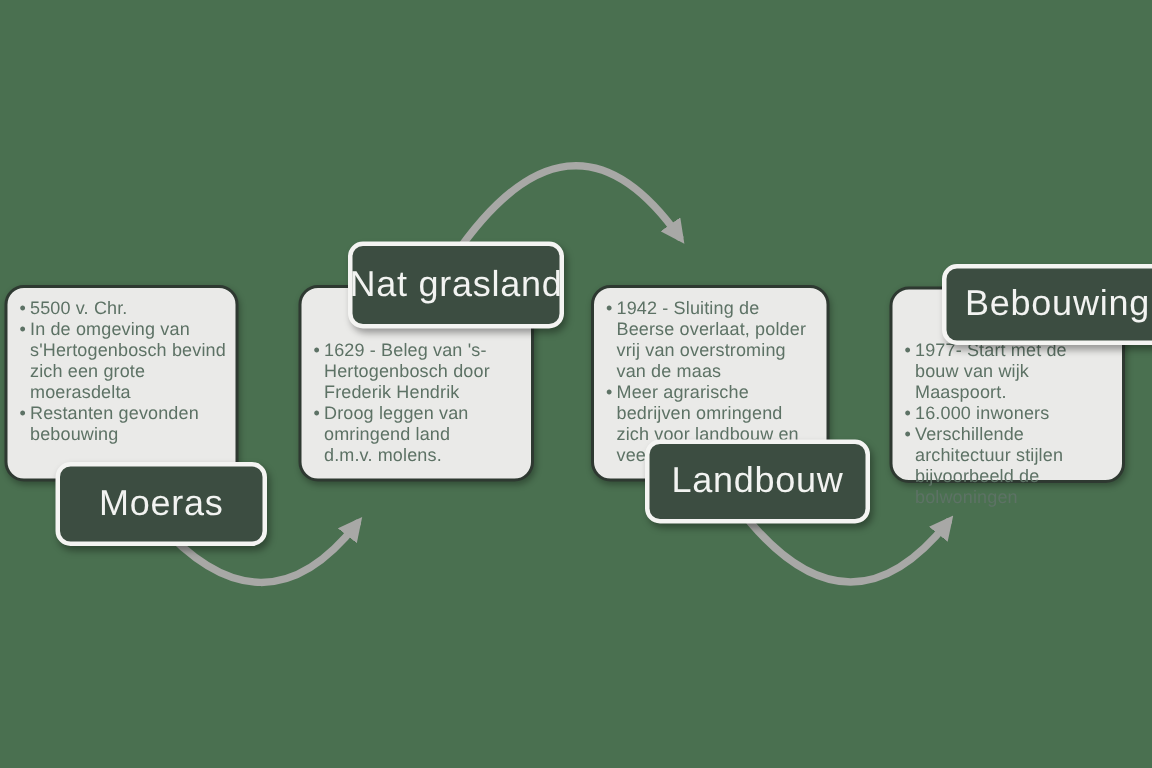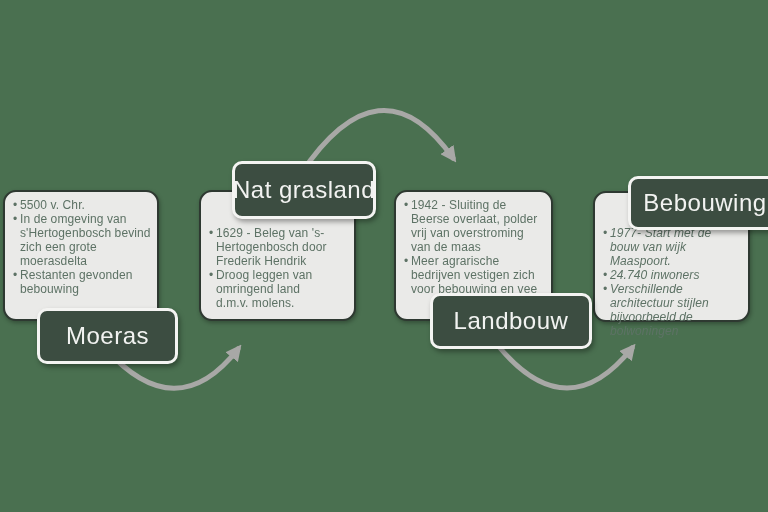--- a/index.html
+++ b/index.html
@@ -34,38 +34,38 @@
     color:var(--card-text,#5d7265);
     font-size:12px;line-height:14px;
     letter-spacing:.1px;
   }
   .card li{position:relative;padding-left:7px;margin:0;}
   .card li::before{content:"\2022";position:absolute;left:0;top:0;}
 
   .c1{left:3px;  top:190px;width:156px;height:131px;padding:6px 5px 4px 8px;}
   .c2{left:199px;top:190px;width:157px;height:131px;padding:34px 22px 4px 8px;}
   .c3{left:394px;top:190px;width:159px;height:131px;padding:6px 5px 4px 8px;}
-  .c4{left:593px;top:191px;width:157px;height:131px;padding:33px 16px 4px 8px;font-style:italic;}
+  .c4{left:593px;top:191px;width:157px;height:131px;padding:33px 16px 4px 8px;}
 
   .label{
     position:absolute;
     box-sizing:border-box;
     background:var(--label-bg,#3c4d41);
     border:3px solid var(--label-border,#f4f4f2);
     border-radius:10px;
     box-shadow:2px 3px 5px rgba(0,0,0,.35);
     color:var(--label-text,#f2f3f1);
     display:flex;align-items:center;justify-content:center;
     font-size:24px;letter-spacing:.5px;white-space:nowrap;
     z-index:3;
     text-align:center;
   }
   .l1{left:37px; top:308px;width:141px;height:56px;}
   .l2{left:232px;top:161px;width:144px;height:58px;}
-  .l3{left:430px;top:293px;width:162px;height:56px;}
+  .l3{left:430px;top:293px;width:150px;height:56px;}
   .l4{left:628px;top:176px;width:154px;height:54px;}
 
   #arrow-layer{position:absolute;left:0;top:0;width:768px;height:512px;z-index:2;pointer-events:none;}
   .arrow-path{fill:none;stroke:var(--arrow,#a8a8a6);stroke-width:5;stroke-linecap:round;}
   .arrowhead{fill:var(--arrow,#a8a8a6);}
 </style>
 </head>
 <body>
 
 <div id="canvas">
@@ -81,28 +81,28 @@
   <div class="card c2">
     <ul>
       <li>1629 - Beleg van 's-Hertogenbosch door Frederik Hendrik</li>
       <li>Droog leggen van omringend land d.m.v. molens.</li>
     </ul>
   </div>
 
   <div class="card c3">
     <ul>
       <li>1942 - Sluiting de Beerse overlaat, polder vrij van overstroming van de maas</li>
-      <li>Meer agrarische bedrijven vestigen zich voor bebouwing en vee</li>
+      <li>Meer agrarische bedrijven omringend zich voor landbouw en vee</li>
     </ul>
   </div>
 
   <div class="card c4">
     <ul>
       <li>1977- Start met de bouw van wijk Maaspoort.</li>
-      <li>24.740 inwoners</li>
+      <li>16.000 inwoners</li>
       <li>Verschillende architectuur stijlen bijvoorbeeld de bolwoningen</li>
     </ul>
   </div>
 
   <svg id="arrow-layer" viewBox="0 0 768 512" xmlns="http://www.w3.org/2000/svg">
     <defs>
       <marker id="ah" viewBox="0 0 10 10" refX="6.5" refY="5" markerWidth="3.2" markerHeight="3.2" orient="auto">
         <path class="arrowhead" d="M0,0 L10,5 L0,10 Z"></path>
       </marker>
     </defs>

